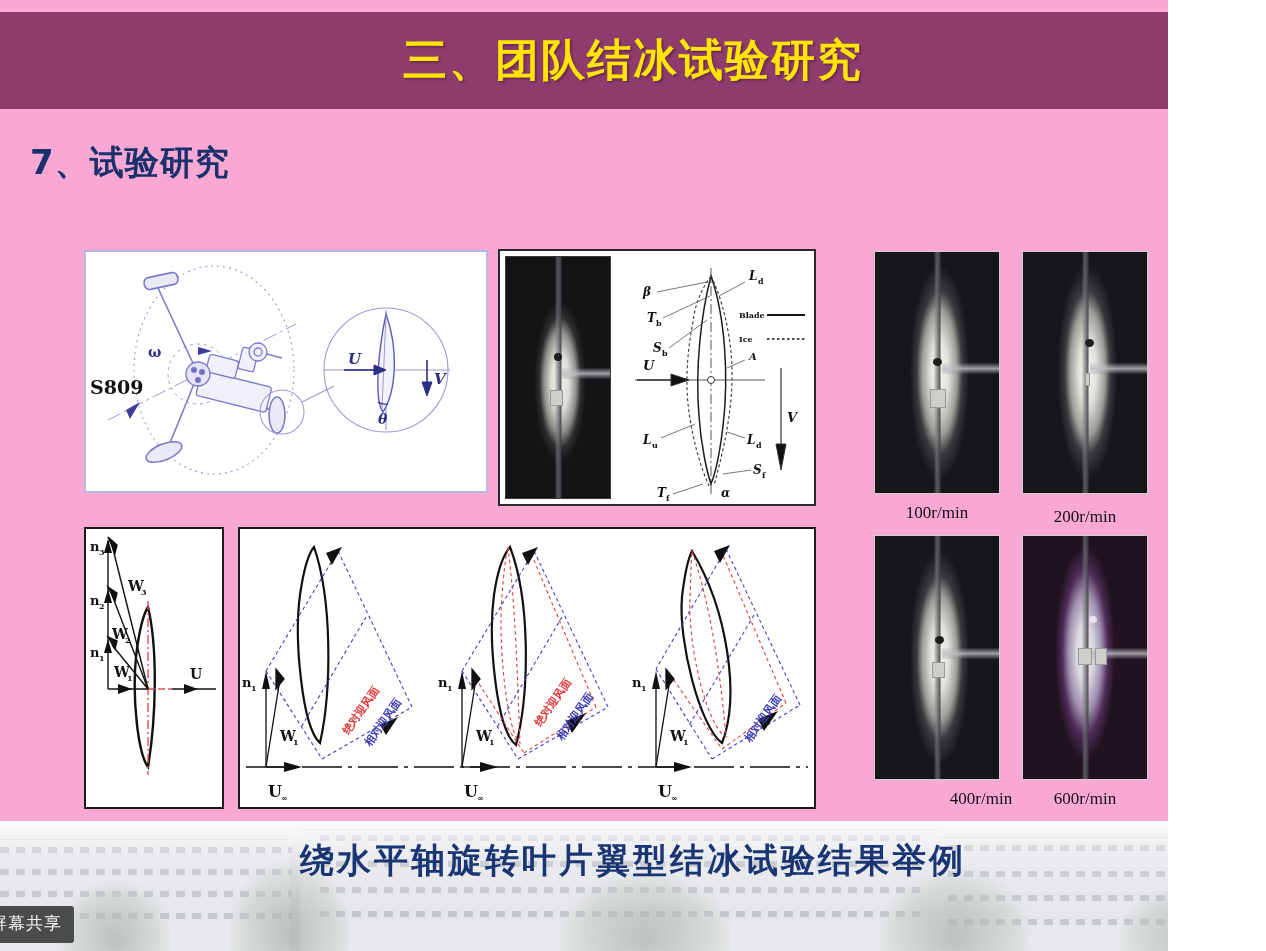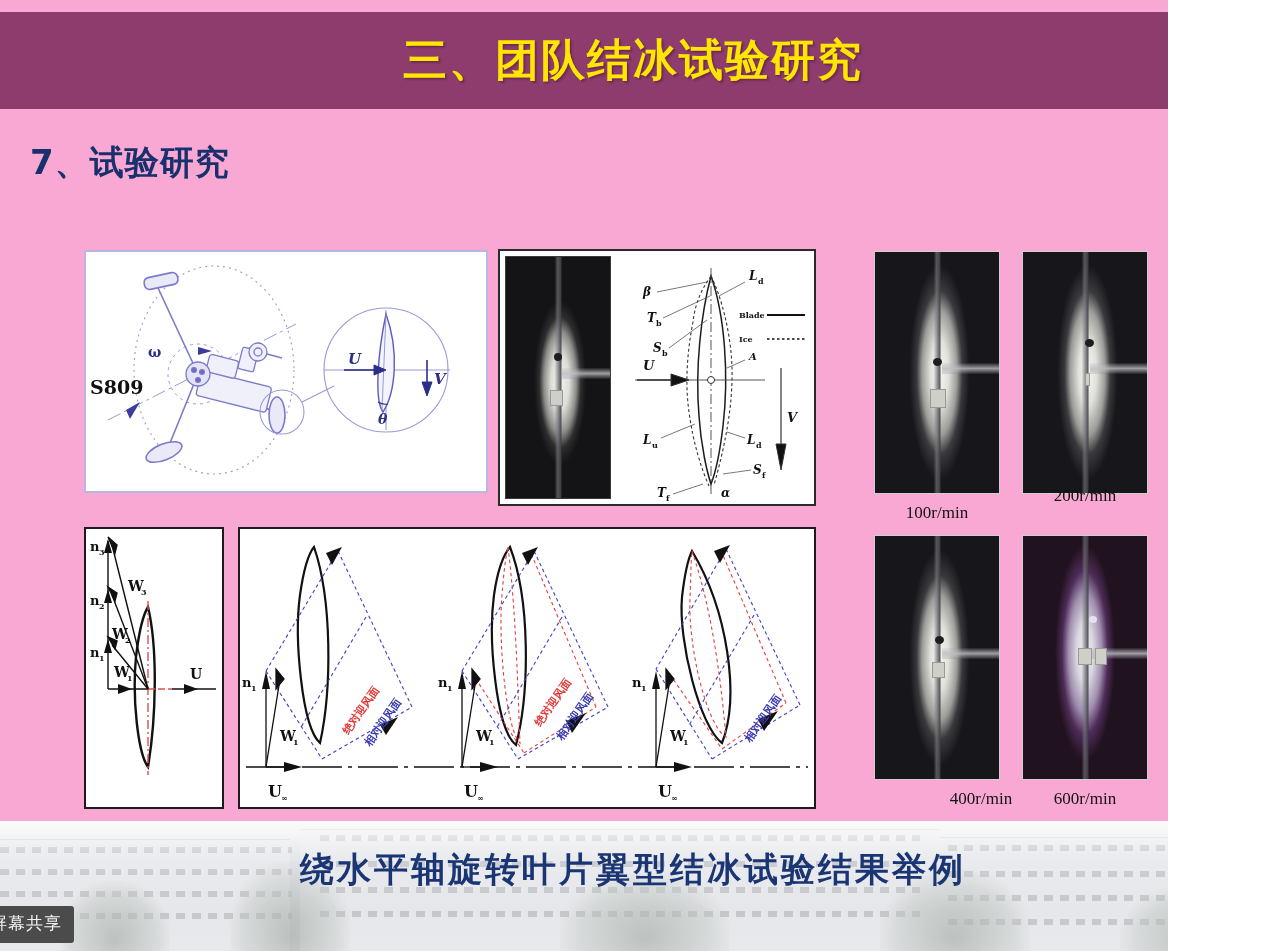--- a/index.html
+++ b/index.html
@@ -156,21 +156,20 @@
 
   
   .caption {
     position: absolute;
     left: 0; top: 838px; width: 1266px;
     text-align: center;
     font-size: 34px; font-weight: bold;
     color: #1a3573;
     font-family: Liberation Serif, serif;
     letter-spacing: 3px;
-    margin-top: 9px;
   }
 
   
   .share-overlay {
     position: absolute;
     left: -58px; top: 906px;
     background: #4b4b4b;
     color: #f2f2f2;
     font-size: 17px;
     padding: 6px 12px 8px 12px;
@@ -541,21 +540,21 @@
   <div class="cell-label" style="left:874px; top:503px; width:126px;">100r/min</div>
 
   <div class="photo-cell" style="left:1022px; top:251px; width:126px; height:243px;">
     <div class="photo-frame pf-dark">
       <div class="photo-shaft"></div>
       <div class="photo-arm"></div>
       <div class="photo-dot" style="left:50%; top:36%; width:9px; height:8px;"></div>
       <div class="photo-sq" style="left:50%; top:50%; width:5px; height:13px;"></div>
     </div>
   </div>
-  <div class="cell-label" style="left:1022px; top:486px; width:126px;">200r/min</div>
+  <div class="cell-label" style="left:1022px; top:507px; width:126px;">200r/min</div>
 
   <div class="photo-cell" style="left:874px; top:535px; width:126px; height:245px;">
     <div class="photo-frame pf-dark">
       <div class="photo-shaft"></div>
       <div class="photo-arm"></div>
       <div class="photo-dot" style="left:48%; top:41%; width:9px; height:8px;"></div>
       <div class="photo-sq" style="left:46%; top:52%; width:13px; height:16px;"></div>
     </div>
   </div>
   <div class="cell-label" style="left:918px; top:789px; width:126px;">400r/min</div>

